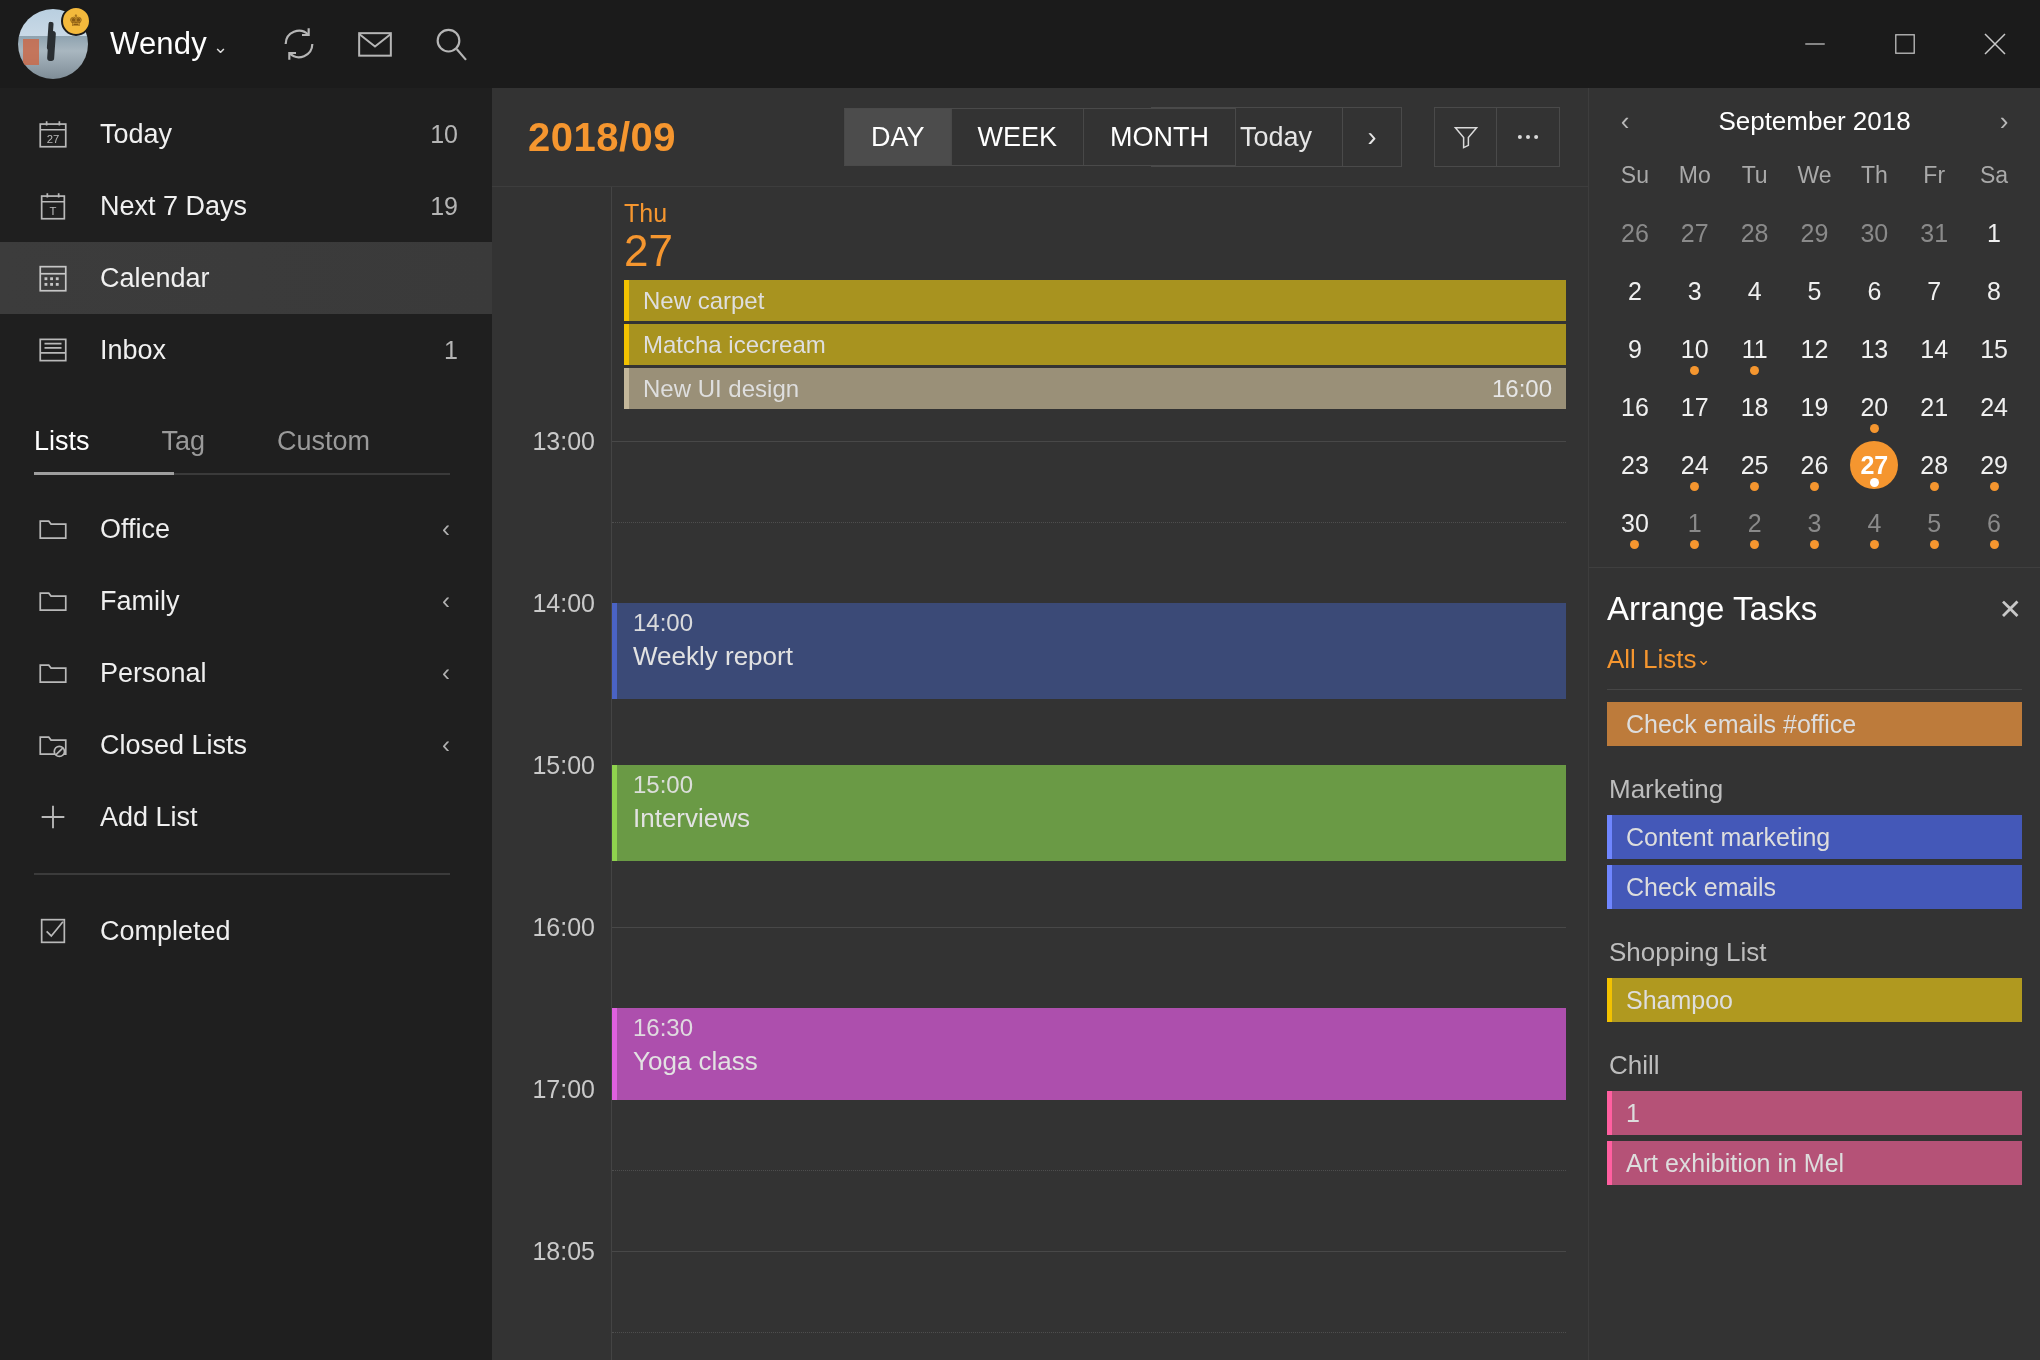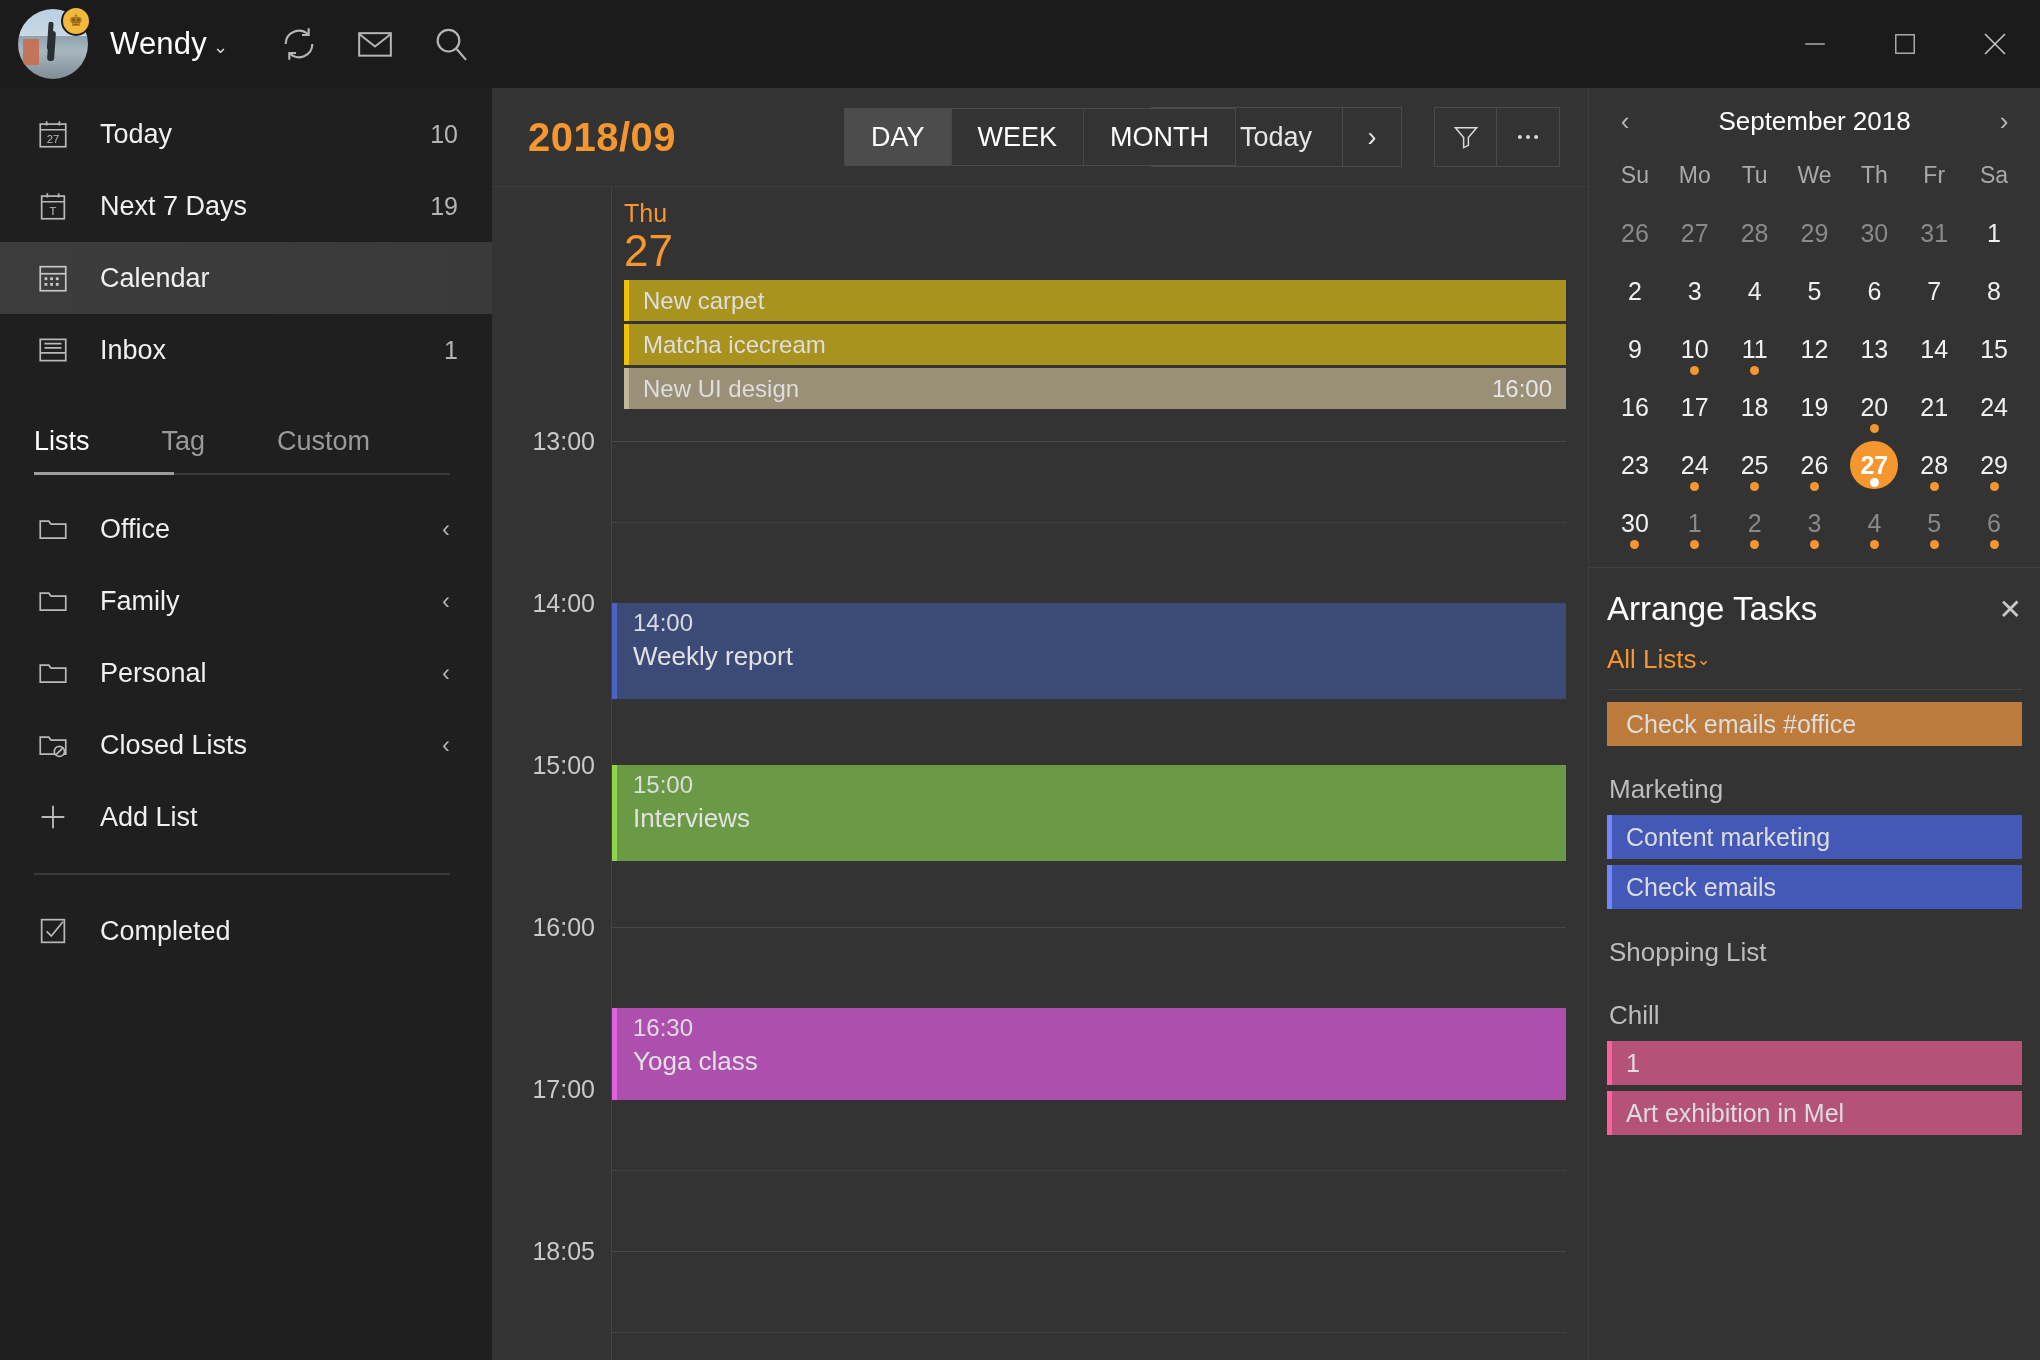--- a/index.html
+++ b/index.html
@@ -604,20 +604,23 @@
 
         <div class="grp-label">Marketing</div>
         <div class="task" style="background:#4458b8;border-left-color:#6f86ff">
           <span>Content marketing</span>
         </div>
         <div class="task" style="background:#4458b8;border-left-color:#6f86ff">
           <span>Check emails</span>
         </div>
 
         <div class="grp-label">Shopping List</div>
+        <div class="task" style="background:#b0991f;border-left-color:#f2c200">
+          <span>Shampoo</span>
+        </div>
 
         <div class="grp-label">Chill</div>
         <div class="task" style="background:#b55277;border-left-color:#ff5fa0">
           <span>1</span>
         </div>
         <div class="task" style="background:#b55277;border-left-color:#ff5fa0">
           <span>Art exhibition in Mel</span>
         </div>
       </div>
     </div>

